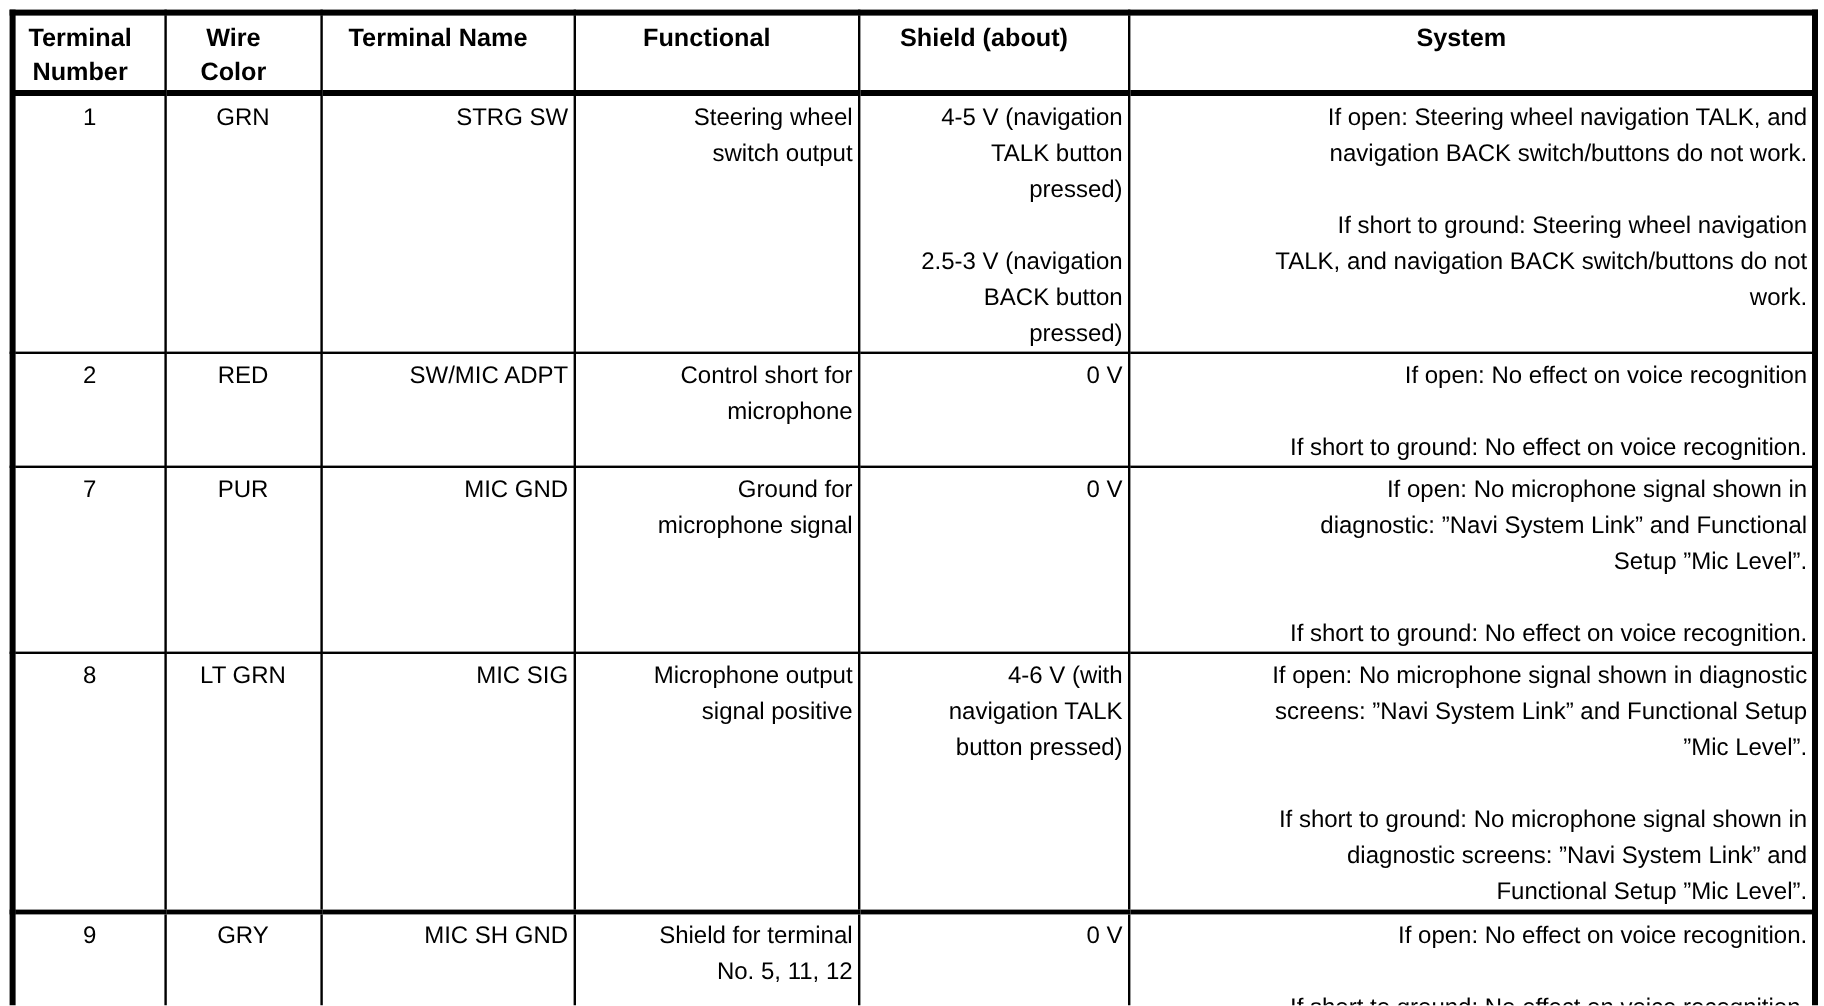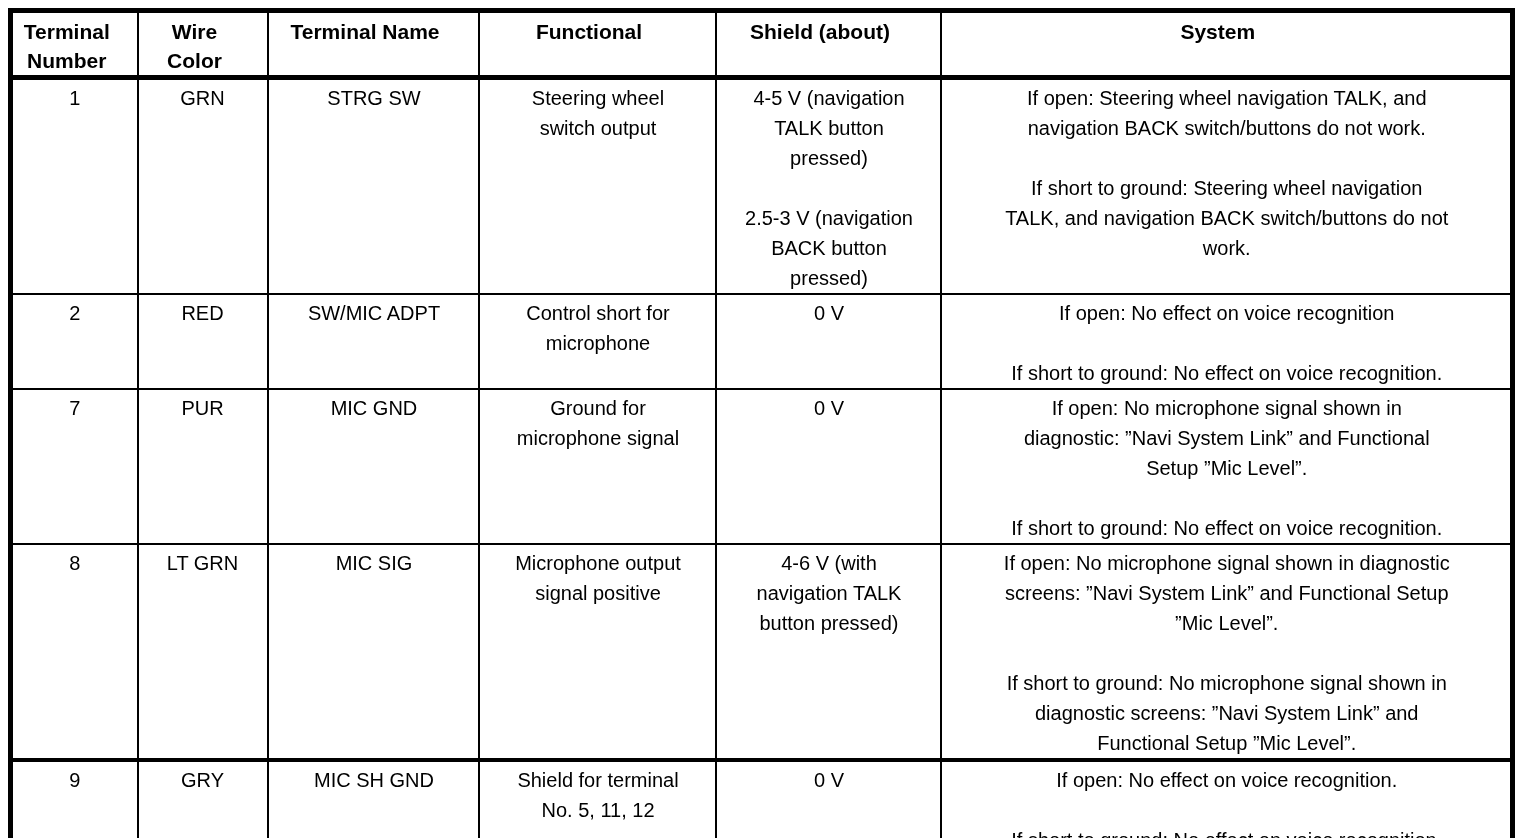--- a/index.html
+++ b/index.html
@@ -39,21 +39,21 @@
     line-height: 29px;
     font-weight: bold;
     text-align: center;
     padding: 4px 20px 0 4px;
     border-bottom: 5px solid #000000;
   }
   table.spec-table td {
     font-size: 20px;
     line-height: 30px;
     font-weight: normal;
-    text-align: center;
+    text-align: right;
     padding: 3px 4px 0 6px;
   }
   table.spec-table td.center {
     text-align: center;
     padding-left: 0;
     padding-right: 0;
   }
   tr.thick-bottom td {
     border-bottom: 4px solid #000000;
   }

